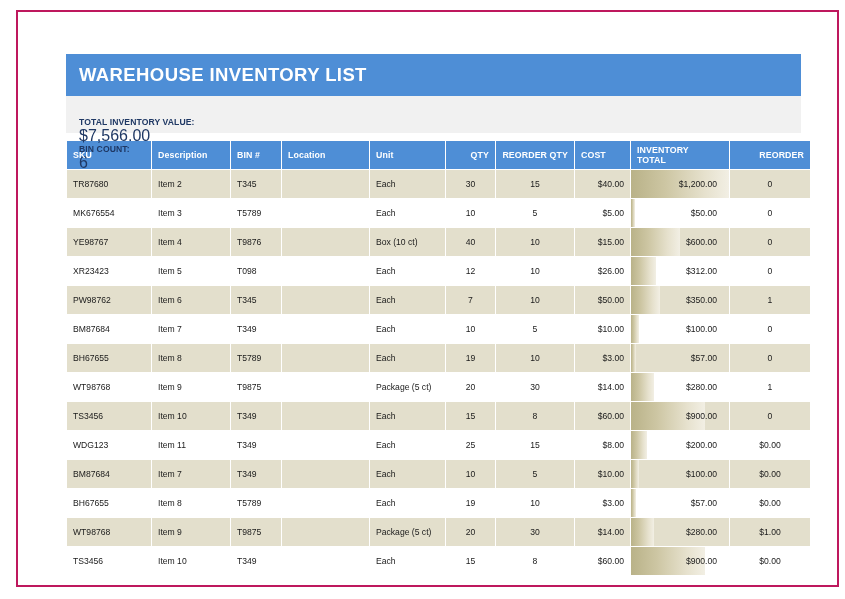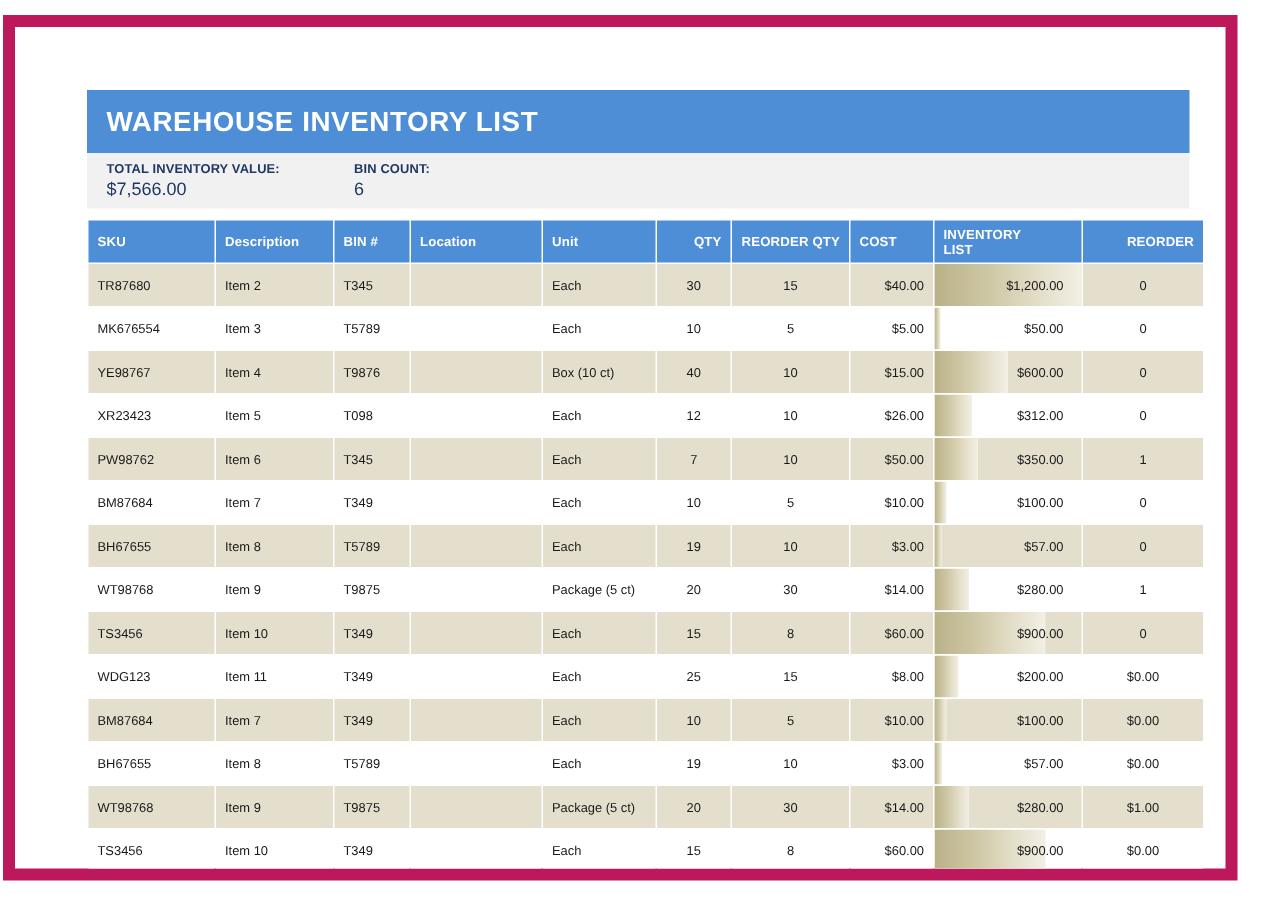--- a/index.html
+++ b/index.html
@@ -8,26 +8,26 @@
     background: #ffffff;
   }
   body {
     width: 845px;
     height: 599px;
     font-family: "Liberation Sans", sans-serif;
     overflow: hidden;
   }
   .page {
     position: absolute;
-    left: 2px;
+    left: 16px;
     top: 10px;
     width: 823px;
     height: 577px;
     background: #ffffff;
-    border: 8px solid #be185d;
+    border: 2px solid #be185d;
     box-sizing: border-box;
     overflow: hidden;
   }
   .sheet {
     position: absolute;
     left: 48px;
     top: 42px;
     width: 735px;
   }
 
@@ -46,39 +46,40 @@
     font-weight: bold;
     letter-spacing: 0.4px;
   }
 
   
   .summary {
     background: #f1f1f1;
     height: 37px;
     display: flex;
     align-items: flex-start;
-    padding: 4px 0 0 13px;
-    box-sizing: border-box;
+    padding: 20px 0 0 13px;
+    box-sizing: border-box;
+    flex-direction: column;
   }
   .summary-block {
     display: flex;
     flex-direction: column;
   }
   .summary-block.b1 { width: 165px; }
   .summary-block.b2 { width: 128px; }
   .summary-block.b3 { width: 200px; }
   .summary-label {
     font-size: 8.6px;
     font-weight: bold;
     color: #1f3864;
     letter-spacing: 0.1px;
     line-height: 13px;
   }
   .summary-value {
-    font-size: 12px;
+    font-size: 16px;
     color: #1f3864;
     line-height: 14px;
   }
 
   
   table.inv {
     border-collapse: separate;
     border-spacing: 1px 1px;
     width: 735px;
     margin-top: 7px;
@@ -185,21 +186,21 @@
           <th>SKU</th>
           <th>Description</th>
           <th>BIN #</th>
           <th>Location</th>
           <th>Unit</th>
           <th class="c">QTY</th>
           <th class="c">REORDER QTY</th>
           <th>COST</th>
           <th>
             <span>INVENTORY</span><br>
-            <span>LIST</span>
+            <span>TOTAL</span>
           </th>
           <th class="c">REORDER</th>
         </tr>
       </thead>
       <tbody>
           <tr class="band">
             <td>TR87680</td>
             <td>Item 2</td>
             <td>T345</td>
             <td></td>

